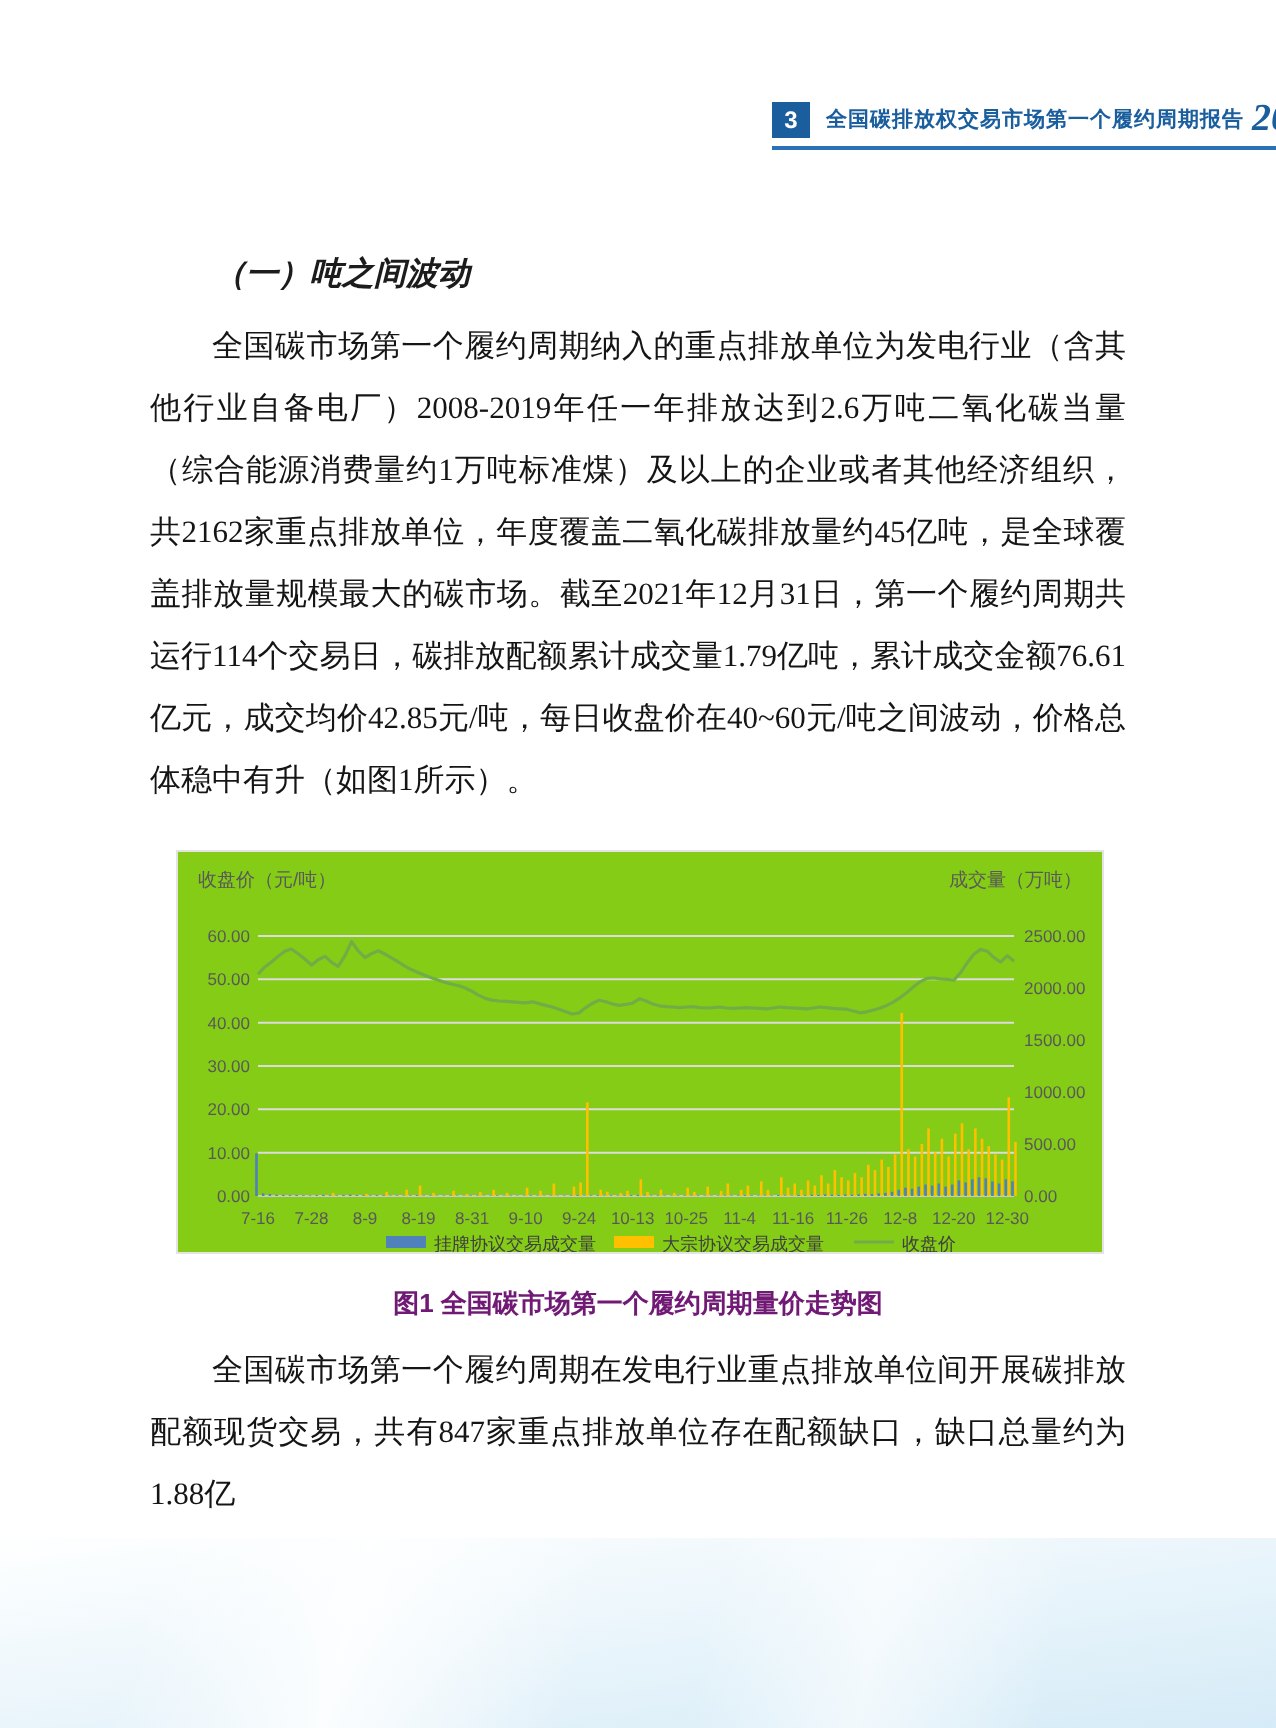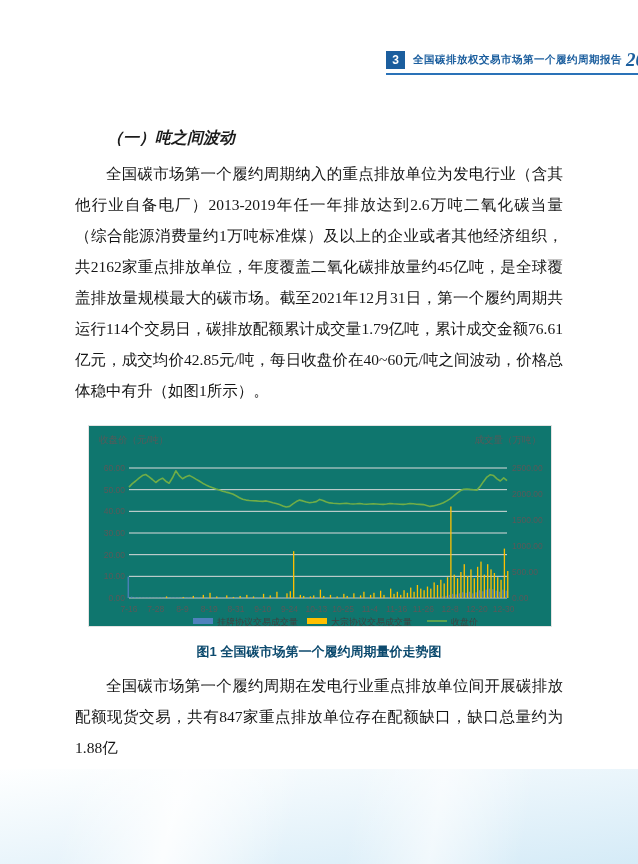--- a/index.html
+++ b/index.html
@@ -34,26 +34,26 @@
   .h2{
     font-family:"Liberation Serif",serif;font-style:italic;font-weight:600;
     font-size:16px;color:#1c1c1c;margin:5px 0 0 32px;line-height:26px;
   }
   .para{
     font-size:15.5px;line-height:31px;text-align:justify;text-indent:2em;
     margin:7px 0 0 0;color:#151515;
   }
   
   .chart-panel{
-    margin:19px 0 0 13px;width:462px;height:200px;background:#0f766e;
+    margin:19px 0 0 13px;width:462px;height:200px;background:#84cc16;
     border:1px solid #e3e3e3;box-sizing:content-box;
   }
   .caption{
     margin-top:14px;text-align:center;font-family:"Liberation Sans",sans-serif;
-    font-size:13px;font-weight:bold;color:#0c4a6e;line-height:22px;
+    font-size:13px;font-weight:bold;color:#701a75;line-height:22px;
   }
   
   .footer{
     position:absolute;left:0;bottom:0;width:638px;height:95px;
     background:
       linear-gradient(105deg, rgba(255,255,255,0) 12%, rgba(255,255,255,.85) 28%, rgba(255,255,255,0) 46%),
       linear-gradient(100deg, rgba(255,255,255,0) 55%, rgba(255,255,255,.6) 68%, rgba(255,255,255,0) 82%),
       linear-gradient(172deg, #feffff 0%, #eef7fc 40%, #d5ebf7 100%);
   }
 </style>
@@ -61,21 +61,21 @@
 <body>
 
 <div class="hdr">
   <div class="numbox">3</div>
   <div class="htitle">全国碳排放权交易市场第一个履约周期报告</div>
   <div class="hyear">2022</div>
 </div>
 
 <div class="main">
   <div class="h2">（一）吨之间波动</div>
-  <p class="para">全国碳市场第一个履约周期纳入的重点排放单位为发电行业（含其他行业自备电厂）2013-2019年任一年排放达到2.6万吨二氧化碳当量（综合能源消费量约1万吨标准煤）及以上的企业或者其他经济组织，共2162家重点排放单位，年度覆盖二氧化碳排放量约45亿吨，是全球覆盖排放量规模最大的碳市场。截至2021年12月31日，第一个履约周期共运行114个交易日，碳排放配额累计成交量1.79亿吨，累计成交金额76.61亿元，成交均价42.85元/吨，每日收盘价在40~60元/吨之间波动，价格总体稳中有升（如图1所示）。</p>
+  <p class="para">全国碳市场第一个履约周期纳入的重点排放单位为发电行业（含其他行业自备电厂）2008-2019年任一年排放达到2.6万吨二氧化碳当量（综合能源消费量约1万吨标准煤）及以上的企业或者其他经济组织，共2162家重点排放单位，年度覆盖二氧化碳排放量约45亿吨，是全球覆盖排放量规模最大的碳市场。截至2021年12月31日，第一个履约周期共运行114个交易日，碳排放配额累计成交量1.79亿吨，累计成交金额76.61亿元，成交均价42.85元/吨，每日收盘价在40~60元/吨之间波动，价格总体稳中有升（如图1所示）。</p>
 
   <div class="chart-panel">
     <svg id="chart-svg" width="462" height="200">
         <text x="10" y="17" style="font-family:&quot;Liberation Sans&quot;,sans-serif;font-size:9.5px" fill="#595959">收盘价（元/吨）</text>
         <text x="452" y="17" style="font-family:&quot;Liberation Sans&quot;,sans-serif;font-size:9.5px" fill="#595959" text-anchor="end">成交量（万吨）</text>
         <line x1="40" y1="172" x2="418" y2="172" stroke="#c9c9c9" stroke-width="1"></line>
         <text x="36" y="175" style="font-family:&quot;Liberation Sans&quot;,sans-serif;font-size:8.5px" fill="#595959" text-anchor="end">0.00</text>
         <line x1="40" y1="150.33333333333334" x2="418" y2="150.33333333333334" stroke="#dcdcdc" stroke-width="1"></line>
         <text x="36" y="153.33333333333334" style="font-family:&quot;Liberation Sans&quot;,sans-serif;font-size:8.5px" fill="#595959" text-anchor="end">10.00</text>
         <line x1="40" y1="128.66666666666669" x2="418" y2="128.66666666666669" stroke="#dcdcdc" stroke-width="1"></line>

